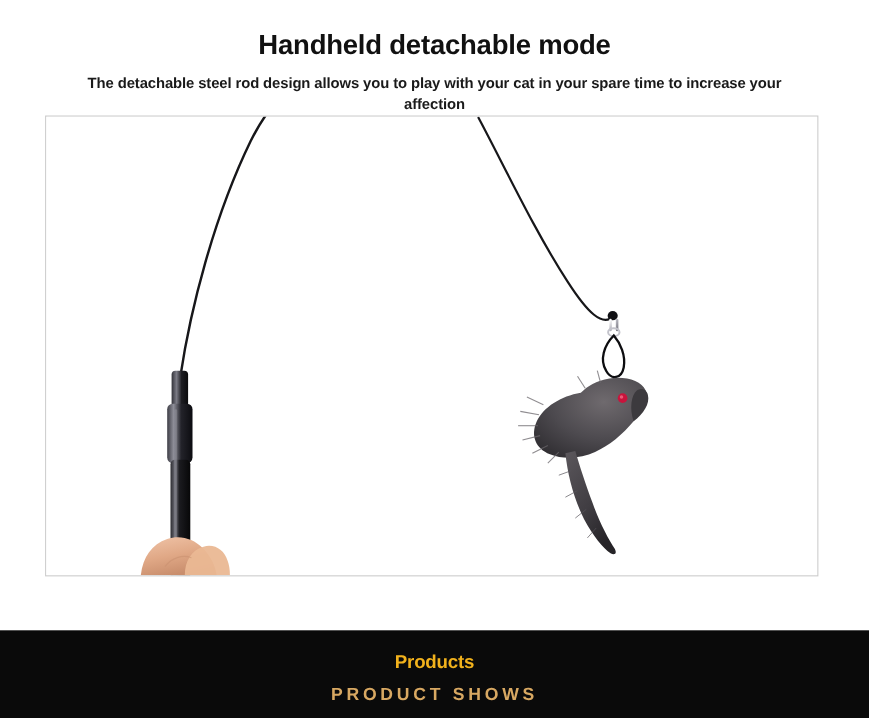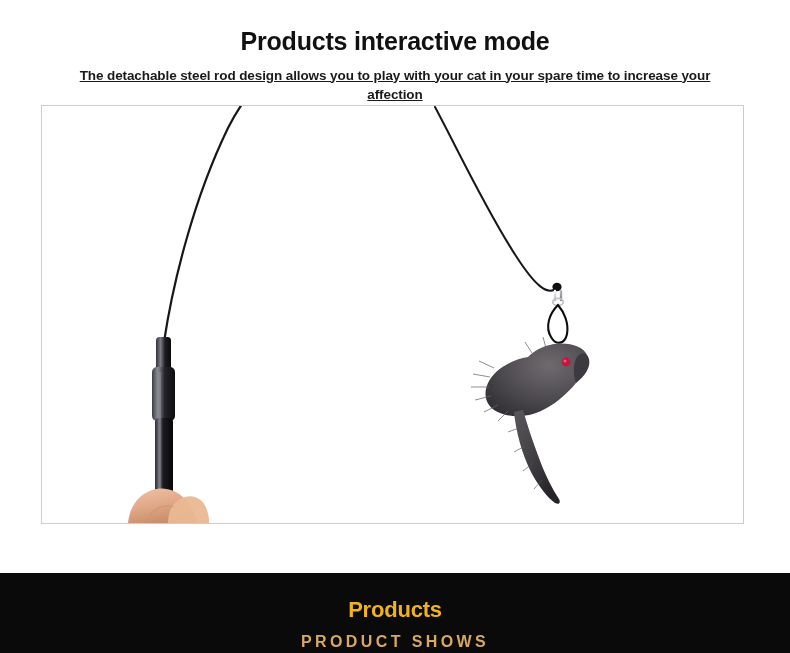--- a/index.html
+++ b/index.html
@@ -39,21 +39,20 @@
     margin: 0;
   }
   .subhead {
     font-size: 13.5px;
     font-weight: bold;
     color: #1a1a1a;
     line-height: 1.45;
     margin: 10px auto 0 auto;
     width: 652px;
     letter-spacing: -0.1px;
-    text-decoration: underline;
   }
 
   
   .photo-wrap {
     flex: 1 1 auto;
     position: relative;
   }
   .photo-frame {
     position: absolute;
     left: 41px;
@@ -79,43 +78,43 @@
     left: 0;
     bottom: 0;
     width: 790px;
     height: 80px;
     background: #0a0a0a;
     text-align: center;
     overflow: hidden;
   }
   .banner-title {
     margin: 0;
-    padding-top: 25px;
-    font-size: 22px;
+    padding-top: 20px;
+    font-size: 17px;
     font-weight: bold;
     color: #f2b21c;
     line-height: 1.1;
     letter-spacing: -0.2px;
   }
   .banner-sub {
     margin: 0;
     padding-top: 11px;
     font-size: 16px;
     font-weight: bold;
     color: #d8a862;
     letter-spacing: 3.4px;
   }
 </style>
 </head>
 <body>
 
 <div class="page">
 
   <div class="header">
-    <h1 class="headline">Products interactive mode</h1>
+    <h1 class="headline">Handheld detachable mode</h1>
     <p class="subhead">The detachable steel rod design allows you to play with your cat in your spare time to increase your affection</p>
   </div>
 
   <div class="photo-wrap">
     <div class="photo-frame">
       <svg class="photo-svg" viewBox="0 0 701 417" preserveAspectRatio="none">
         <defs>
           <linearGradient id="handleGrad" x1="0" y1="0" x2="1" y2="0">
             <stop offset="0%" stop-color="#2b2b30"></stop>
             <stop offset="22%" stop-color="#6d6d76"></stop>

